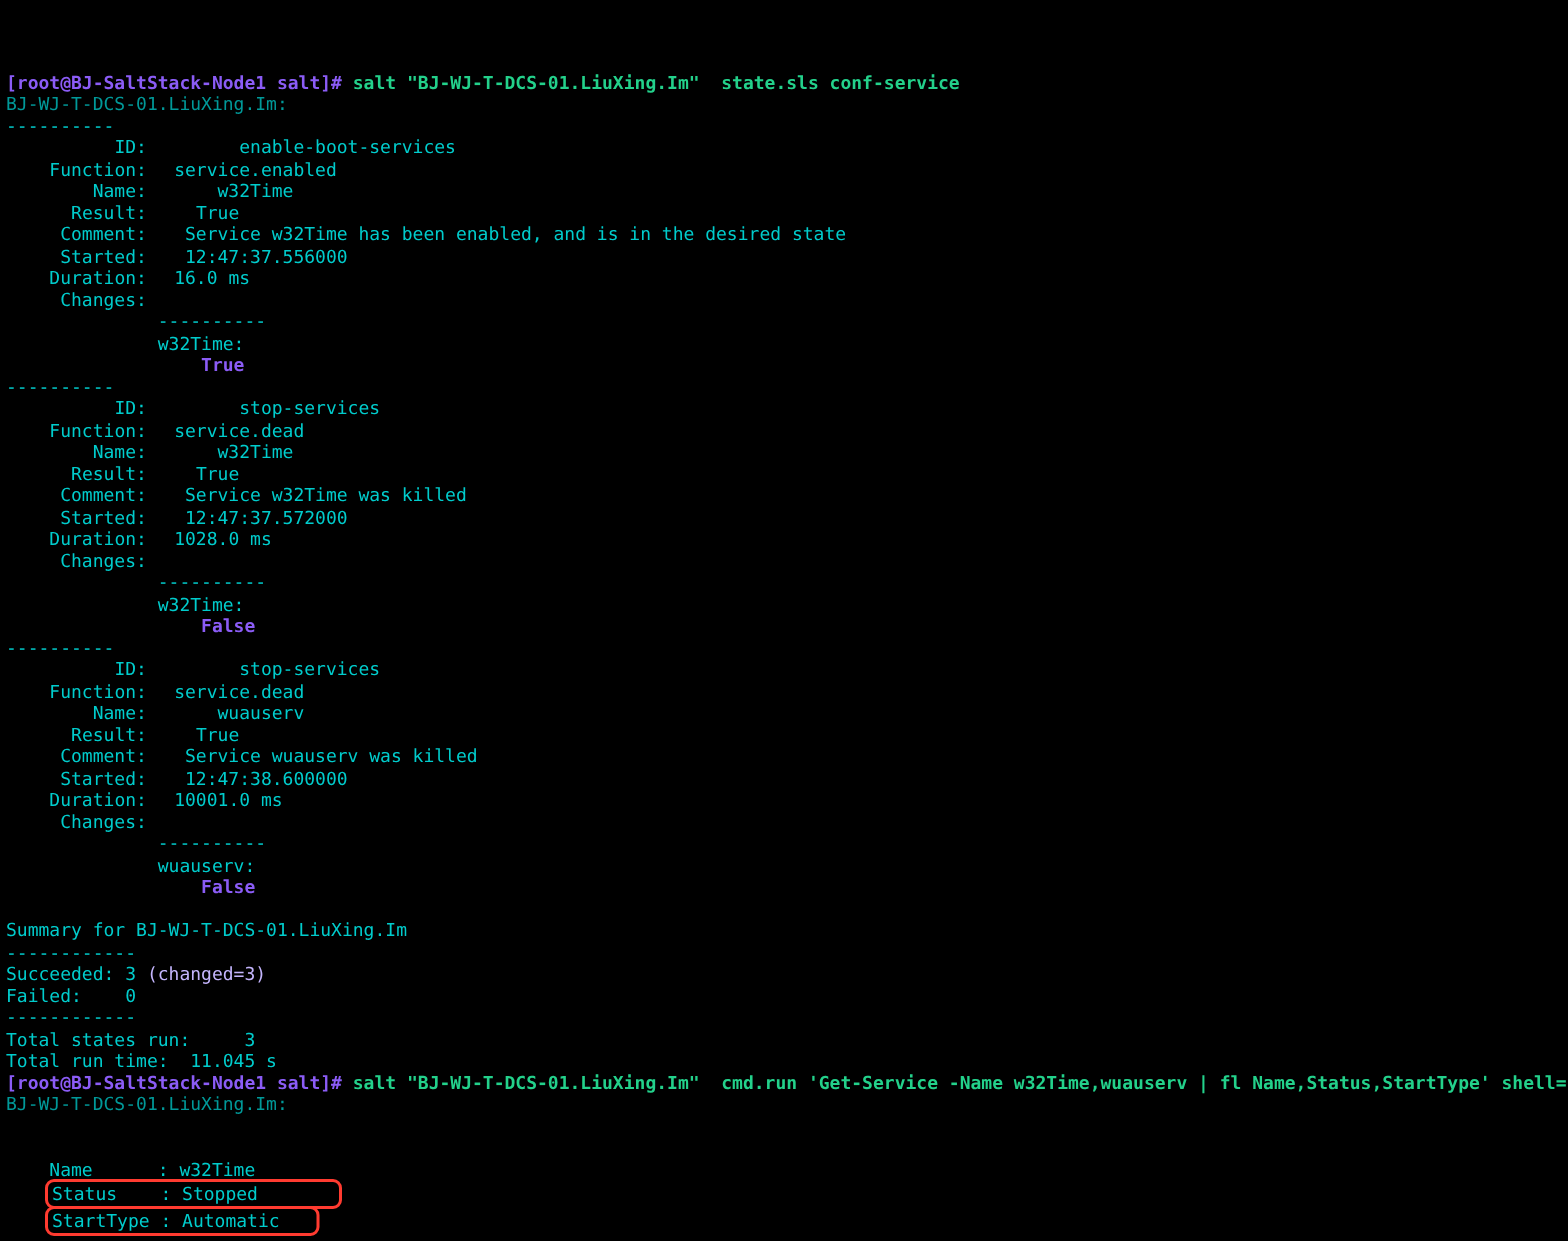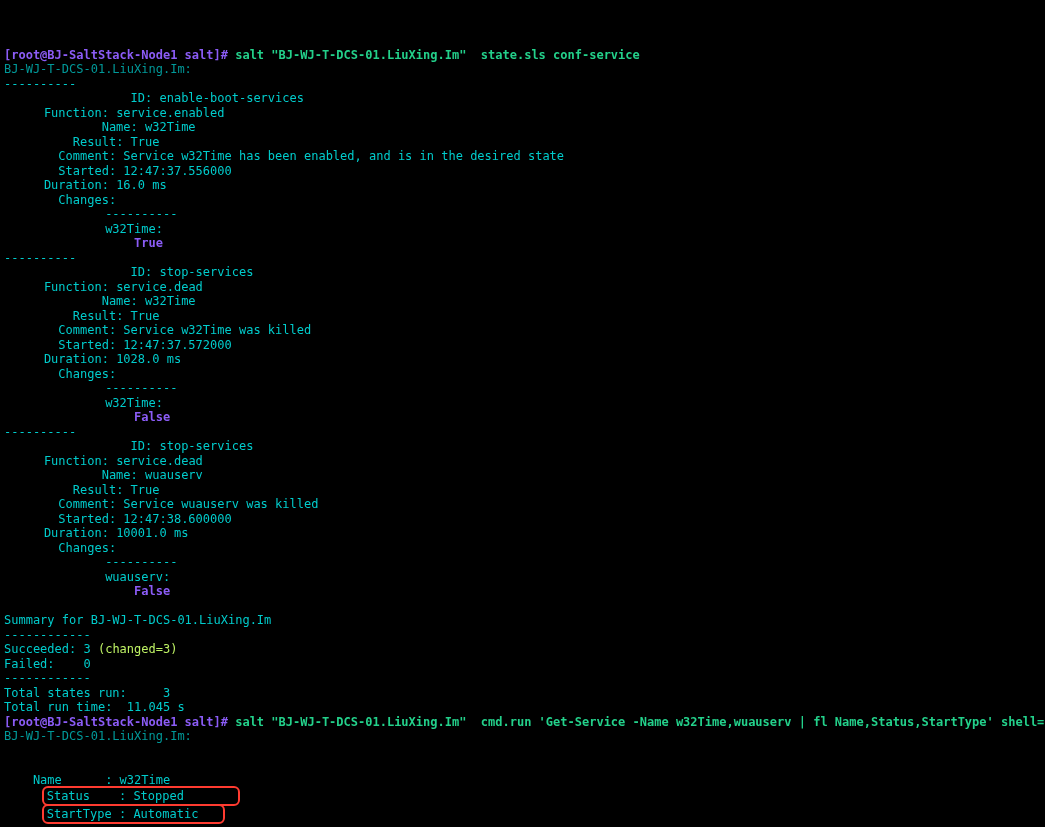--- a/index.html
+++ b/index.html
@@ -9,25 +9,25 @@
     font-family: "Menlo", "Consolas", monospace;
     font-size: 12px;
     line-height: 14.5px;
     color: #00cccc;
     white-space: pre;
     width: 1045px;
   }
   .yellow { color: #8b5cf6; font-weight: bold; }
   .cyan { color: #00cccc; }
   .darkcyan { color: #009999; }
-  .green { color: #bef264; }
+  .green { color: #c4b5fd; }
   .bgreen { color: #23d18b; font-weight: bold; }
-  .hl { border: 2px solid #ff3b30; border-radius: 6px; padding: 1px 3px; display: inline-block; line-height: 14px; margin: -1px 16px; }
+  .hl { border: 2px solid #ff3b30; border-radius: 6px; padding: 1px 3px; display: inline-block; line-height: 14px; margin: -1px 4px; }
   .row { display: block; }
-  .lbl { display:inline-block; width: 76px; text-align:right; }
+  .lbl { display:inline-block; width: 76px; text-align:left; }
 </style>
 </head>
 <body>
 
 
 <div id="out"><span class="row"><span class="yellow">[root@BJ-SaltStack-Node1 salt]# </span><span class="bgreen">salt "BJ-WJ-T-DCS-01.LiuXing.Im"  state.sls conf-service</span></span><span class="row darkcyan">BJ-WJ-T-DCS-01.LiuXing.Im:</span><span class="row cyan">----------</span><span class="row cyan">          <span class="lbl">ID:</span> enable-boot-services</span><span class="row cyan">    <span class="lbl">Function:</span> service.enabled</span><span class="row cyan">        <span class="lbl">Name:</span> w32Time</span><span class="row cyan">      <span class="lbl">Result:</span> True</span><span class="row cyan">     <span class="lbl">Comment:</span> Service w32Time has been enabled, and is in the desired state</span><span class="row cyan">     <span class="lbl">Started:</span> 12:47:37.556000</span><span class="row cyan">    <span class="lbl">Duration:</span> 16.0 ms</span><span class="row cyan">     <span class="lbl">Changes:</span></span><span class="row cyan">              ----------</span><span class="row cyan">              w32Time:</span><span class="row">                  <span class="yellow">True</span></span><span class="row cyan">----------</span><span class="row cyan">          <span class="lbl">ID:</span> stop-services</span><span class="row cyan">    <span class="lbl">Function:</span> service.dead</span><span class="row cyan">        <span class="lbl">Name:</span> w32Time</span><span class="row cyan">      <span class="lbl">Result:</span> True</span><span class="row cyan">     <span class="lbl">Comment:</span> Service w32Time was killed</span><span class="row cyan">     <span class="lbl">Started:</span> 12:47:37.572000</span><span class="row cyan">    <span class="lbl">Duration:</span> 1028.0 ms</span><span class="row cyan">     <span class="lbl">Changes:</span></span><span class="row cyan">              ----------</span><span class="row cyan">              w32Time:</span><span class="row">                  <span class="yellow">False</span></span><span class="row cyan">----------</span><span class="row cyan">          <span class="lbl">ID:</span> stop-services</span><span class="row cyan">    <span class="lbl">Function:</span> service.dead</span><span class="row cyan">        <span class="lbl">Name:</span> wuauserv</span><span class="row cyan">      <span class="lbl">Result:</span> True</span><span class="row cyan">     <span class="lbl">Comment:</span> Service wuauserv was killed</span><span class="row cyan">     <span class="lbl">Started:</span> 12:47:38.600000</span><span class="row cyan">    <span class="lbl">Duration:</span> 10001.0 ms</span><span class="row cyan">     <span class="lbl">Changes:</span></span><span class="row cyan">              ----------</span><span class="row cyan">              wuauserv:</span><span class="row">                  <span class="yellow">False</span></span><span class="row">&nbsp;</span><span class="row cyan">Summary for BJ-WJ-T-DCS-01.LiuXing.Im</span><span class="row cyan">------------</span><span class="row"><span class="cyan">Succeeded: 3</span><span class="green"> (changed=3)</span></span><span class="row cyan">Failed:    0</span><span class="row cyan">------------</span><span class="row cyan">Total states run:     3</span><span class="row cyan">Total run time:  11.045 s</span><span class="row"><span class="yellow">[root@BJ-SaltStack-Node1 salt]# </span><span class="bgreen">salt "BJ-WJ-T-DCS-01.LiuXing.Im"  cmd.run 'Get-Service -Name w32Time,wuauserv | fl Name,Status,StartType' shell='powershell'</span></span><span class="row darkcyan">BJ-WJ-T-DCS-01.LiuXing.Im:</span><span class="row">&nbsp;</span><span class="row">&nbsp;</span><span class="row cyan">    Name      : w32Time</span><span class="row">   <span class="hl cyan">Status    : Stopped       </span></span><span class="row">   <span class="hl cyan">StartType : Automatic   </span></span><span class="row">&nbsp;</span></div>
 
 
 
 </body></html>

